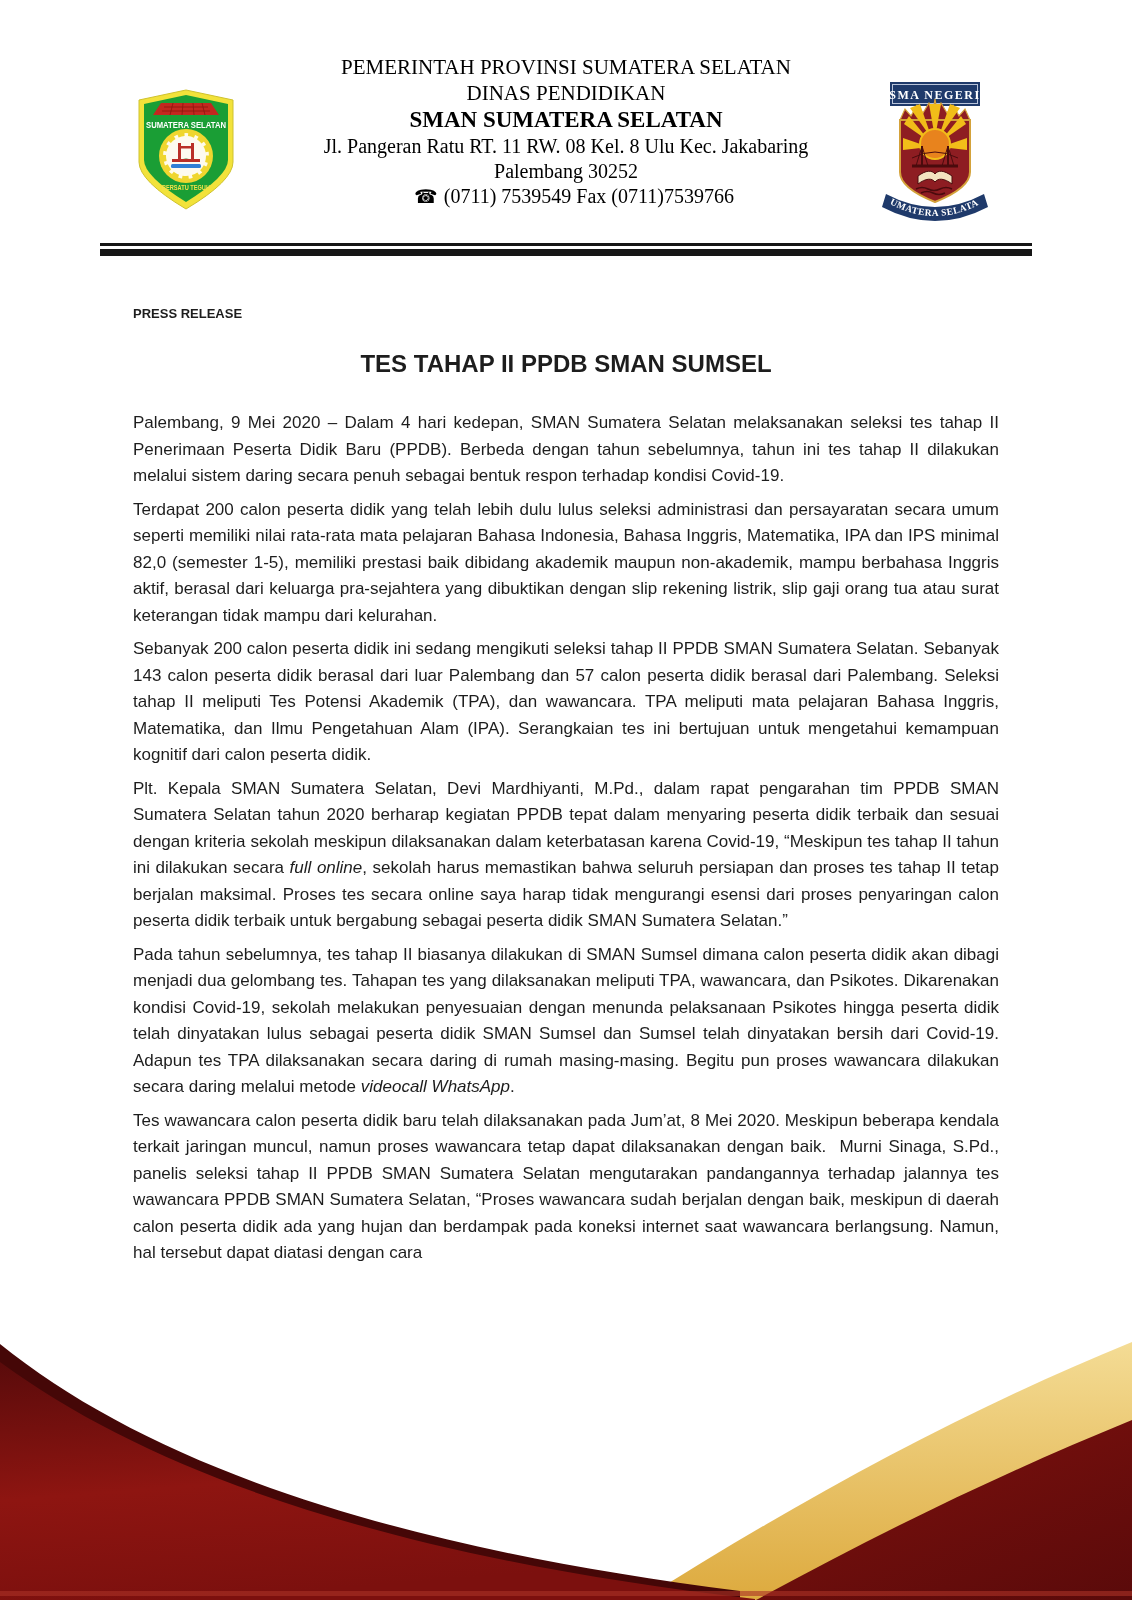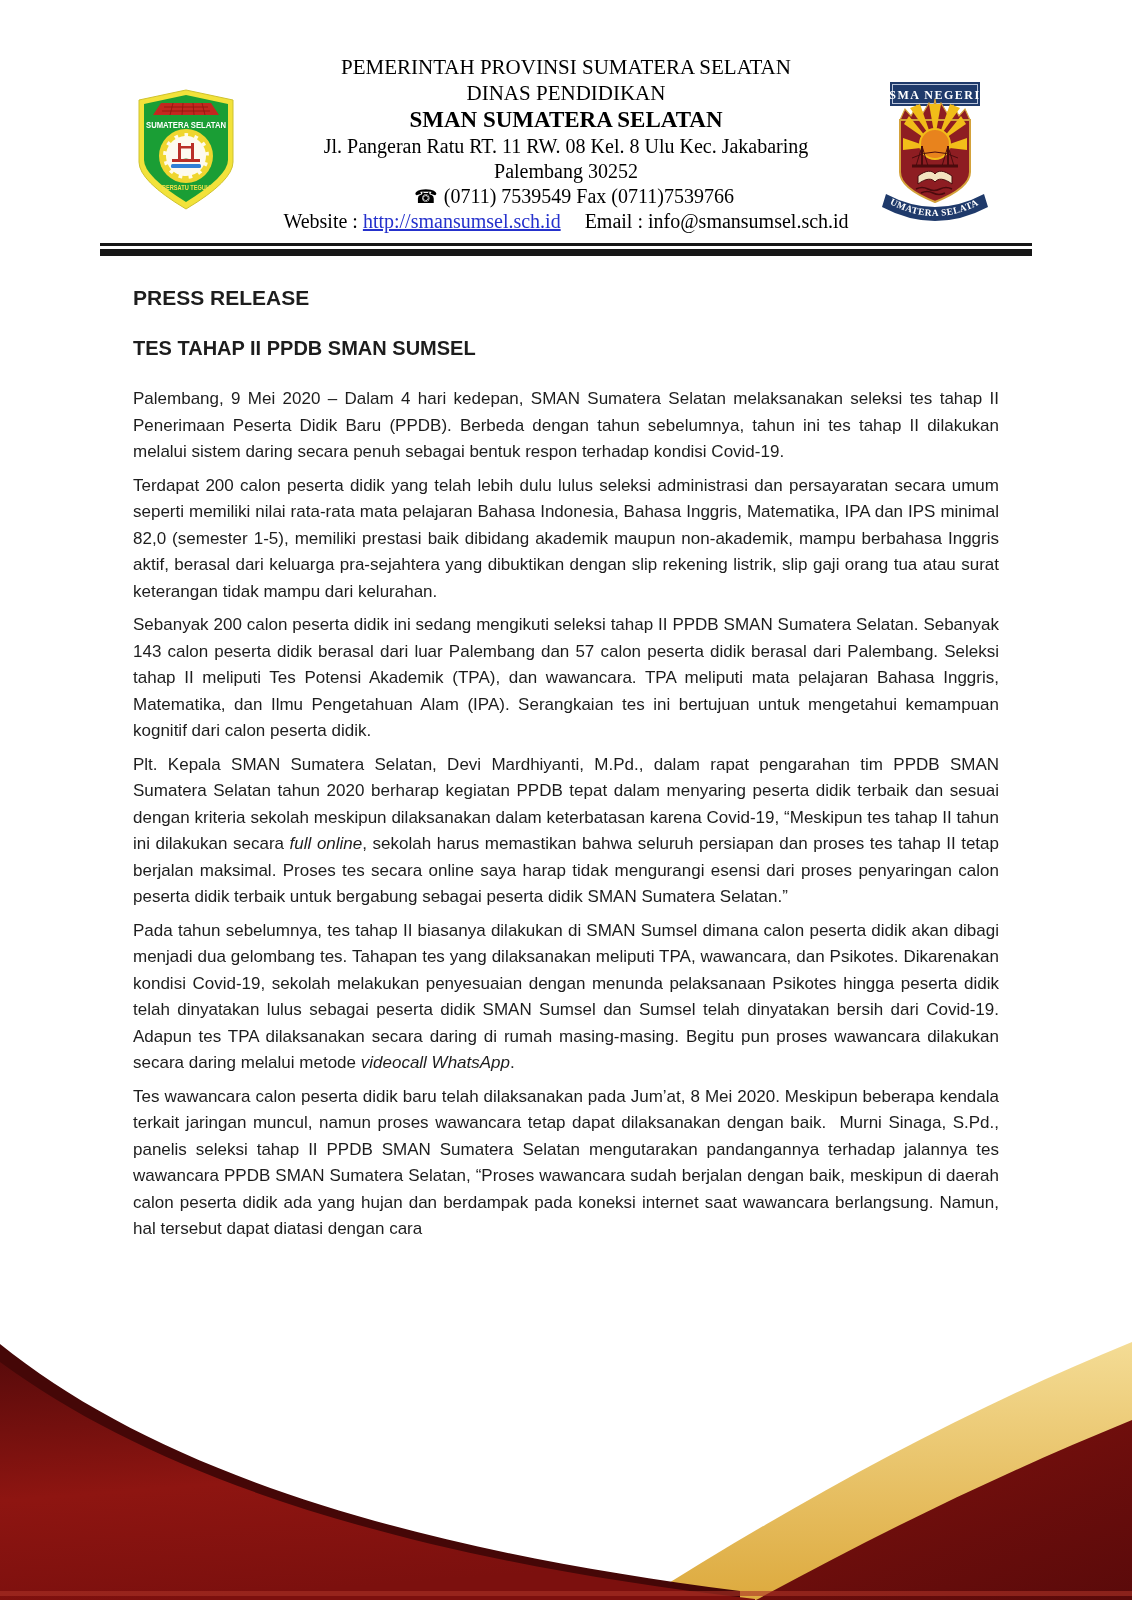--- a/index.html
+++ b/index.html
@@ -23,43 +23,42 @@
   .logo-left{left:131px;top:88px;}
   .logo-right{left:866px;top:80px;}
 
   
   .separator{position:absolute;left:100px;top:243px;width:932px;z-index:3;}
   .separator .thin{height:3px;background:#161616;}
   .separator .thick{height:7px;background:#161616;margin-top:3px;}
 
   
   .content{position:absolute;left:133px;top:288px;width:866px;z-index:2;color:#1d1d1d;}
-  .kicker{font-size:21px;font-weight:700;line-height:20px;}
-  .doc-title{margin:28px 0 26px;text-align:left;font-size:20px;font-weight:700;line-height:24px;}
+  .kicker{font-size:13px;font-weight:700;line-height:20px;margin-top:16px;}
+  .doc-title{margin:28px 0 34px;text-align:center;font-size:24px;font-weight:700;line-height:24px;}
   .content p{margin:0 0 7px;font-size:17px;line-height:26.5px;text-align:justify;}
   .content p:last-child{margin-bottom:9px;}
   .content em{font-style:italic;}
   .content strong{font-weight:400;}
 
   
   .footer-art{position:absolute;left:0;bottom:0;width:1132px;height:300px;z-index:1;}
 </style>
 </head>
 <body>
 
 <div class="page">
 
   <div class="letterhead">
     <div class="lh-line1">PEMERINTAH PROVINSI SUMATERA SELATAN</div>
     <div class="lh-line2">DINAS PENDIDIKAN</div>
     <div class="lh-line3">SMAN SUMATERA SELATAN</div>
     <div class="lh-addr">Jl. Pangeran Ratu RT. 11 RW. 08 Kel. 8 Ulu Kec. Jakabaring</div>
     <div class="lh-addr">Palembang 30252</div>
     <div class="lh-phone"><span class="phone-icon">☎</span><span>(0711) 7539549 Fax (0711)7539766</span></div>
-    <div class="lh-web"><span>Website : </span><span class="lh-link">http://smansumsel.sch.id</span><span class="lh-email">Email : info@smansumsel.sch.id</span></div>
   </div>
 
   <svg class="logo logo-left" width="110" height="124" viewBox="0 0 110 124">
     <path d="M55 2 L102 12 L102 74 Q102 93 55 121 Q8 93 8 74 L8 12 Z" fill="#f2e23a" stroke="#cfc22e" stroke-width="1"></path>
     <path d="M55 7 L97 16 L97 72 Q97 88 55 114 Q13 88 13 72 L13 16 Z" fill="#1a9e35"></path>
     <polygon points="30,15 80,15 88,27 22,27" fill="#c3281f"></polygon>
     <path d="M33 19 L77 19 M31 23 L79 23 M42 15 L39 27 M52 15 L51 27 M62 15 L63 27 M71 15 L74 27" stroke="#8d150e" stroke-width="0.8" fill="none"></path>
     <text x="55" y="40" text-anchor="middle" font-size="9" font-weight="700" fill="#ffffff" font-family="Liberation Sans, sans-serif" textLength="80" lengthAdjust="spacingAndGlyphs">SUMATERA SELATAN</text>
     <circle cx="55" cy="68" r="27" fill="#efd62f"></circle>
     <circle cx="55" cy="68" r="23" fill="#fffbe8" stroke="#efd62f" stroke-width="6" stroke-dasharray="7 4"></circle>

